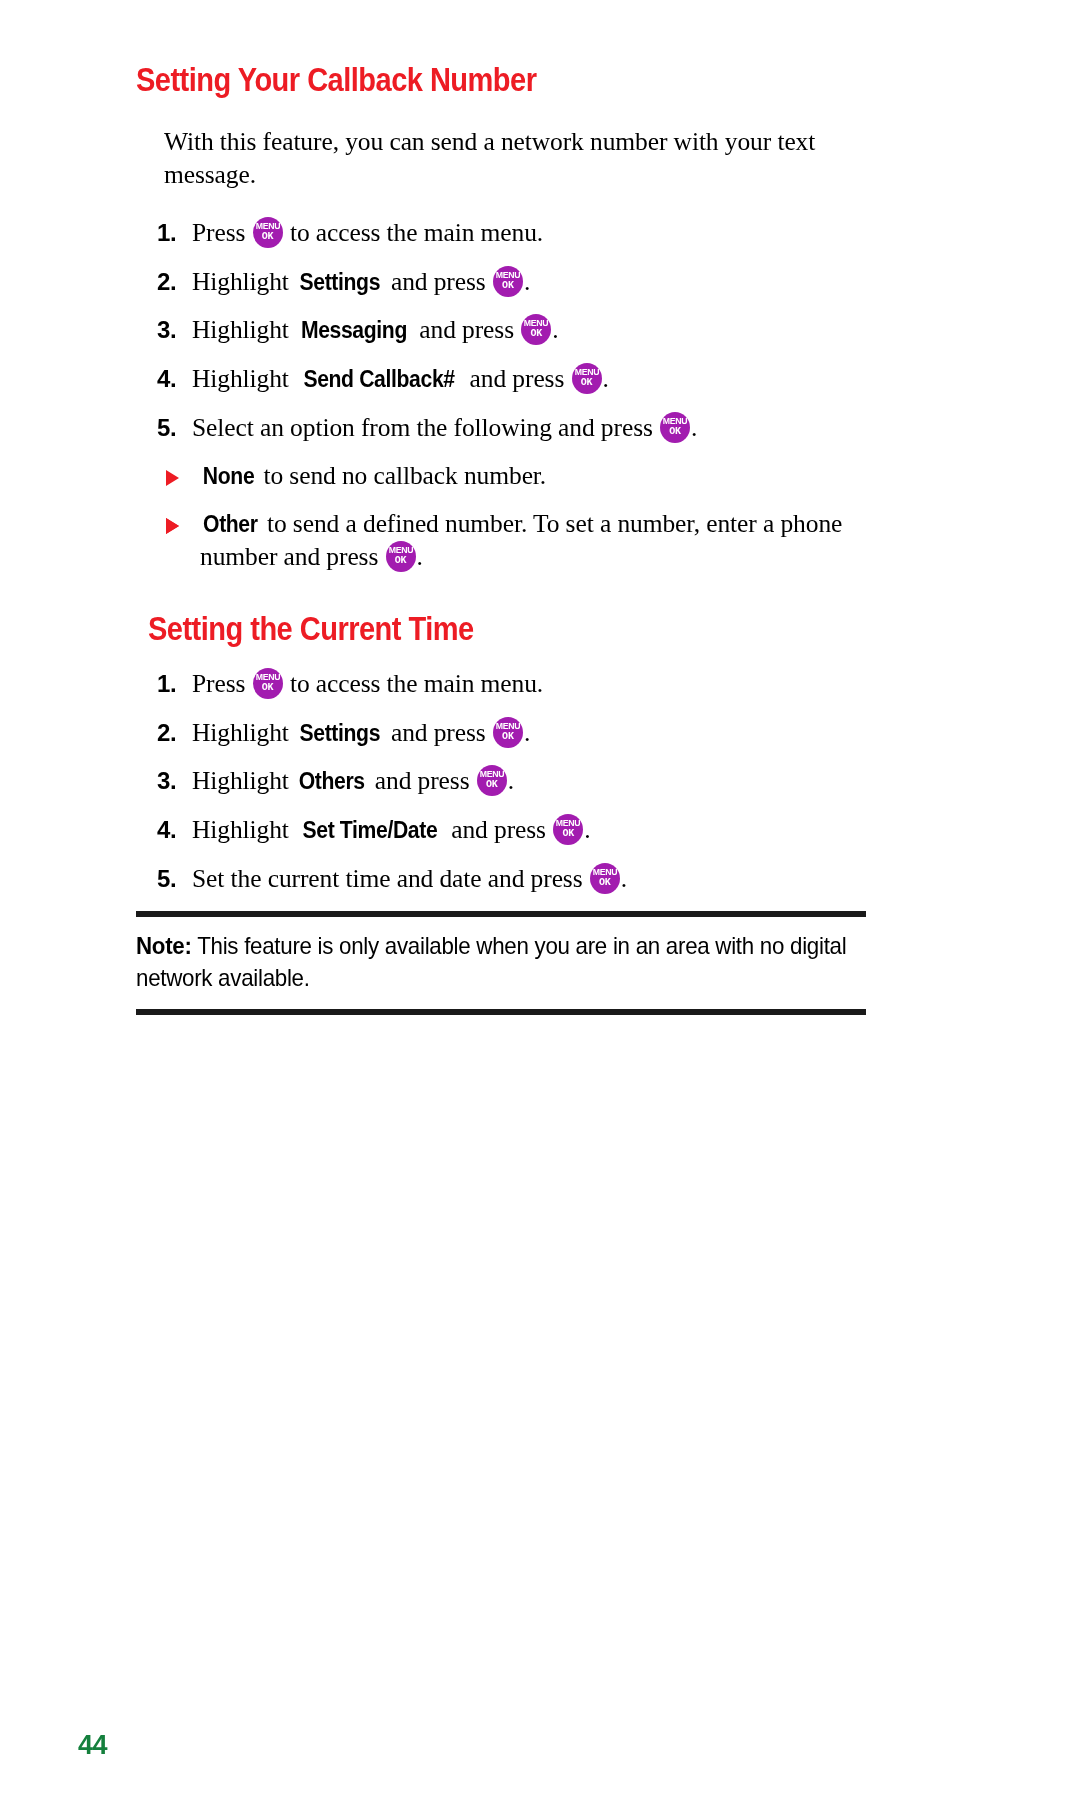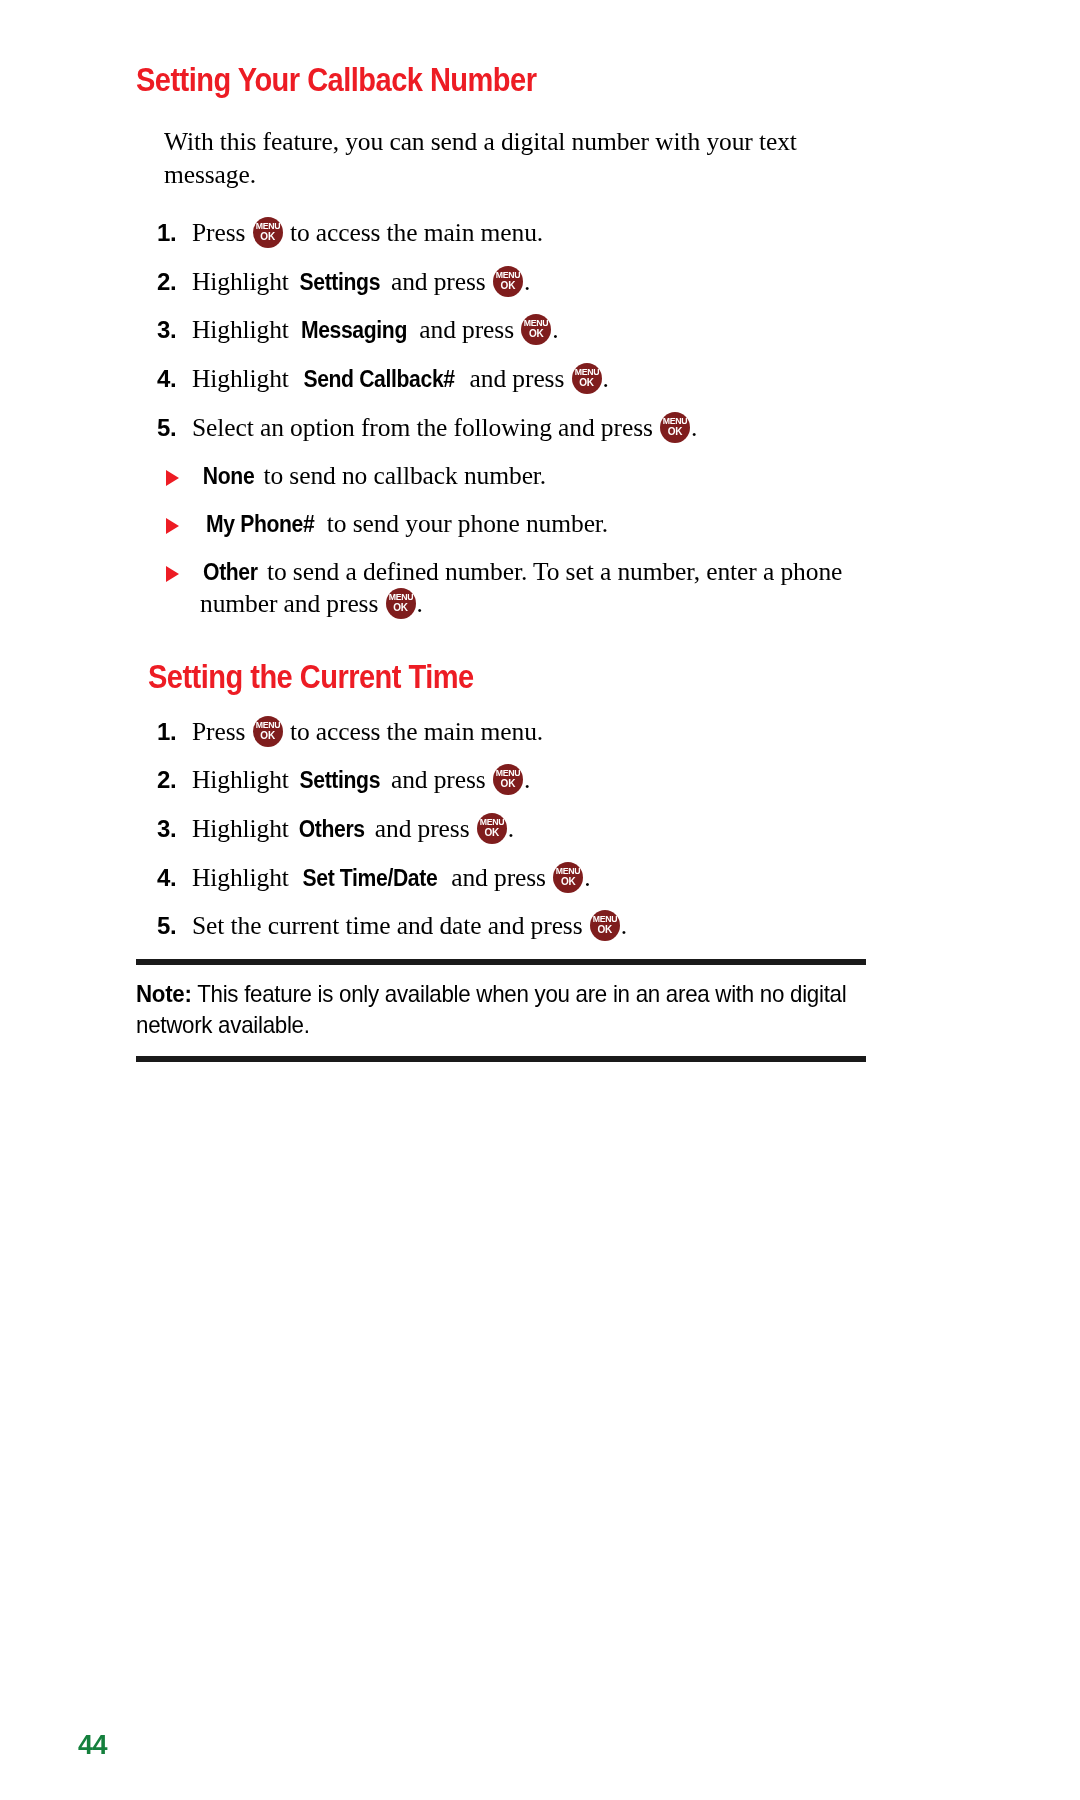--- a/index.html
+++ b/index.html
@@ -96,21 +96,21 @@
     transform: scaleX(0.9);
     transform-origin: center;
   }
 
   
   .menu-key {
     display: inline-block;
     width: 30px;
     height: 31px;
     border-radius: 50%;
-    background: #7f1d1d;
+    background: #a21caf;
     color: #ffffff;
     vertical-align: -7px;
     position: relative;
     margin: 0 1px;
     font-family: "Liberation Sans Narrow", "Liberation Sans", sans-serif;
     overflow: hidden;
   }
   .menu-key .k-top {
     position: absolute;
     top: 4px;
@@ -126,20 +126,21 @@
   .menu-key .k-bot {
     position: absolute;
     top: 14px;
     left: 0;
     width: 100%;
     text-align: center;
     font-size: 10px;
     font-weight: bold;
     letter-spacing: -0.2px;
     line-height: 11px;
+    font-family: Liberation Mono, monospace;
   }
 
   
   ul.sub-options {
     list-style: none;
     margin: 8px;
     padding: 0;
   }
   ul.sub-options > li {
     position: relative;
@@ -196,31 +197,31 @@
 </style>
 </head>
 <body>
 
 <div class="page">
   <div class="content">
     <div id="sections-root">
         <div class="heading-1-wrap">
           <h1 class="section-heading">Setting Your Callback Number</h1>
         </div>
-        <p class="intro">With this feature, you can send a digital number with your text message.</p>
+        <p class="intro">With this feature, you can send a network number with your text message.</p>
         <ol class="steps">
           <li><span class="num">1.</span><span>Press <span class="menu-key"><span class="k-top">MENU</span><span class="k-bot">OK</span></span> to access the main menu.</span></li>
           <li><span class="num">2.</span><span>Highlight <span class="ui-term">Settings</span> and press <span class="menu-key"><span class="k-top">MENU</span><span class="k-bot">OK</span></span>.</span></li>
           <li><span class="num">3.</span><span>Highlight <span class="ui-term">Messaging</span> and press <span class="menu-key"><span class="k-top">MENU</span><span class="k-bot">OK</span></span>.</span></li>
           <li><span class="num">4.</span><span>Highlight <span class="ui-term">Send Callback#</span> and press <span class="menu-key"><span class="k-top">MENU</span><span class="k-bot">OK</span></span>.</span></li>
           <li><span class="num">5.</span><span>Select an option from the following and press <span class="menu-key"><span class="k-top">MENU</span><span class="k-bot">OK</span></span>.</span></li>
         </ol>
         <ul class="sub-options">
           <li><span class="tri"></span><span><span class="ui-term">None</span> to send no callback number.</span></li>
-          <li><span class="tri"></span><span><span class="ui-term">My Phone#</span> to send your phone number.</span></li>
+          <li><span class="tri"></span></li>
           <li><span class="tri"></span><span><span class="ui-term">Other</span> to send a defined number. To set a number, enter a phone number and press <span class="menu-key"><span class="k-top">MENU</span><span class="k-bot">OK</span></span>.</span></li>
         </ul>
         <div class="heading-2-wrap">
           <h1 class="section-heading">Setting the Current Time</h1>
         </div>
         <ol class="steps">
           <li><span class="num">1.</span><span>Press <span class="menu-key"><span class="k-top">MENU</span><span class="k-bot">OK</span></span> to access the main menu.</span></li>
           <li><span class="num">2.</span><span>Highlight <span class="ui-term">Settings</span> and press <span class="menu-key"><span class="k-top">MENU</span><span class="k-bot">OK</span></span>.</span></li>
           <li><span class="num">3.</span><span>Highlight <span class="ui-term">Others</span> and press <span class="menu-key"><span class="k-top">MENU</span><span class="k-bot">OK</span></span>.</span></li>
           <li><span class="num">4.</span><span>Highlight <span class="ui-term">Set Time/Date</span> and press <span class="menu-key"><span class="k-top">MENU</span><span class="k-bot">OK</span></span>.</span></li>

